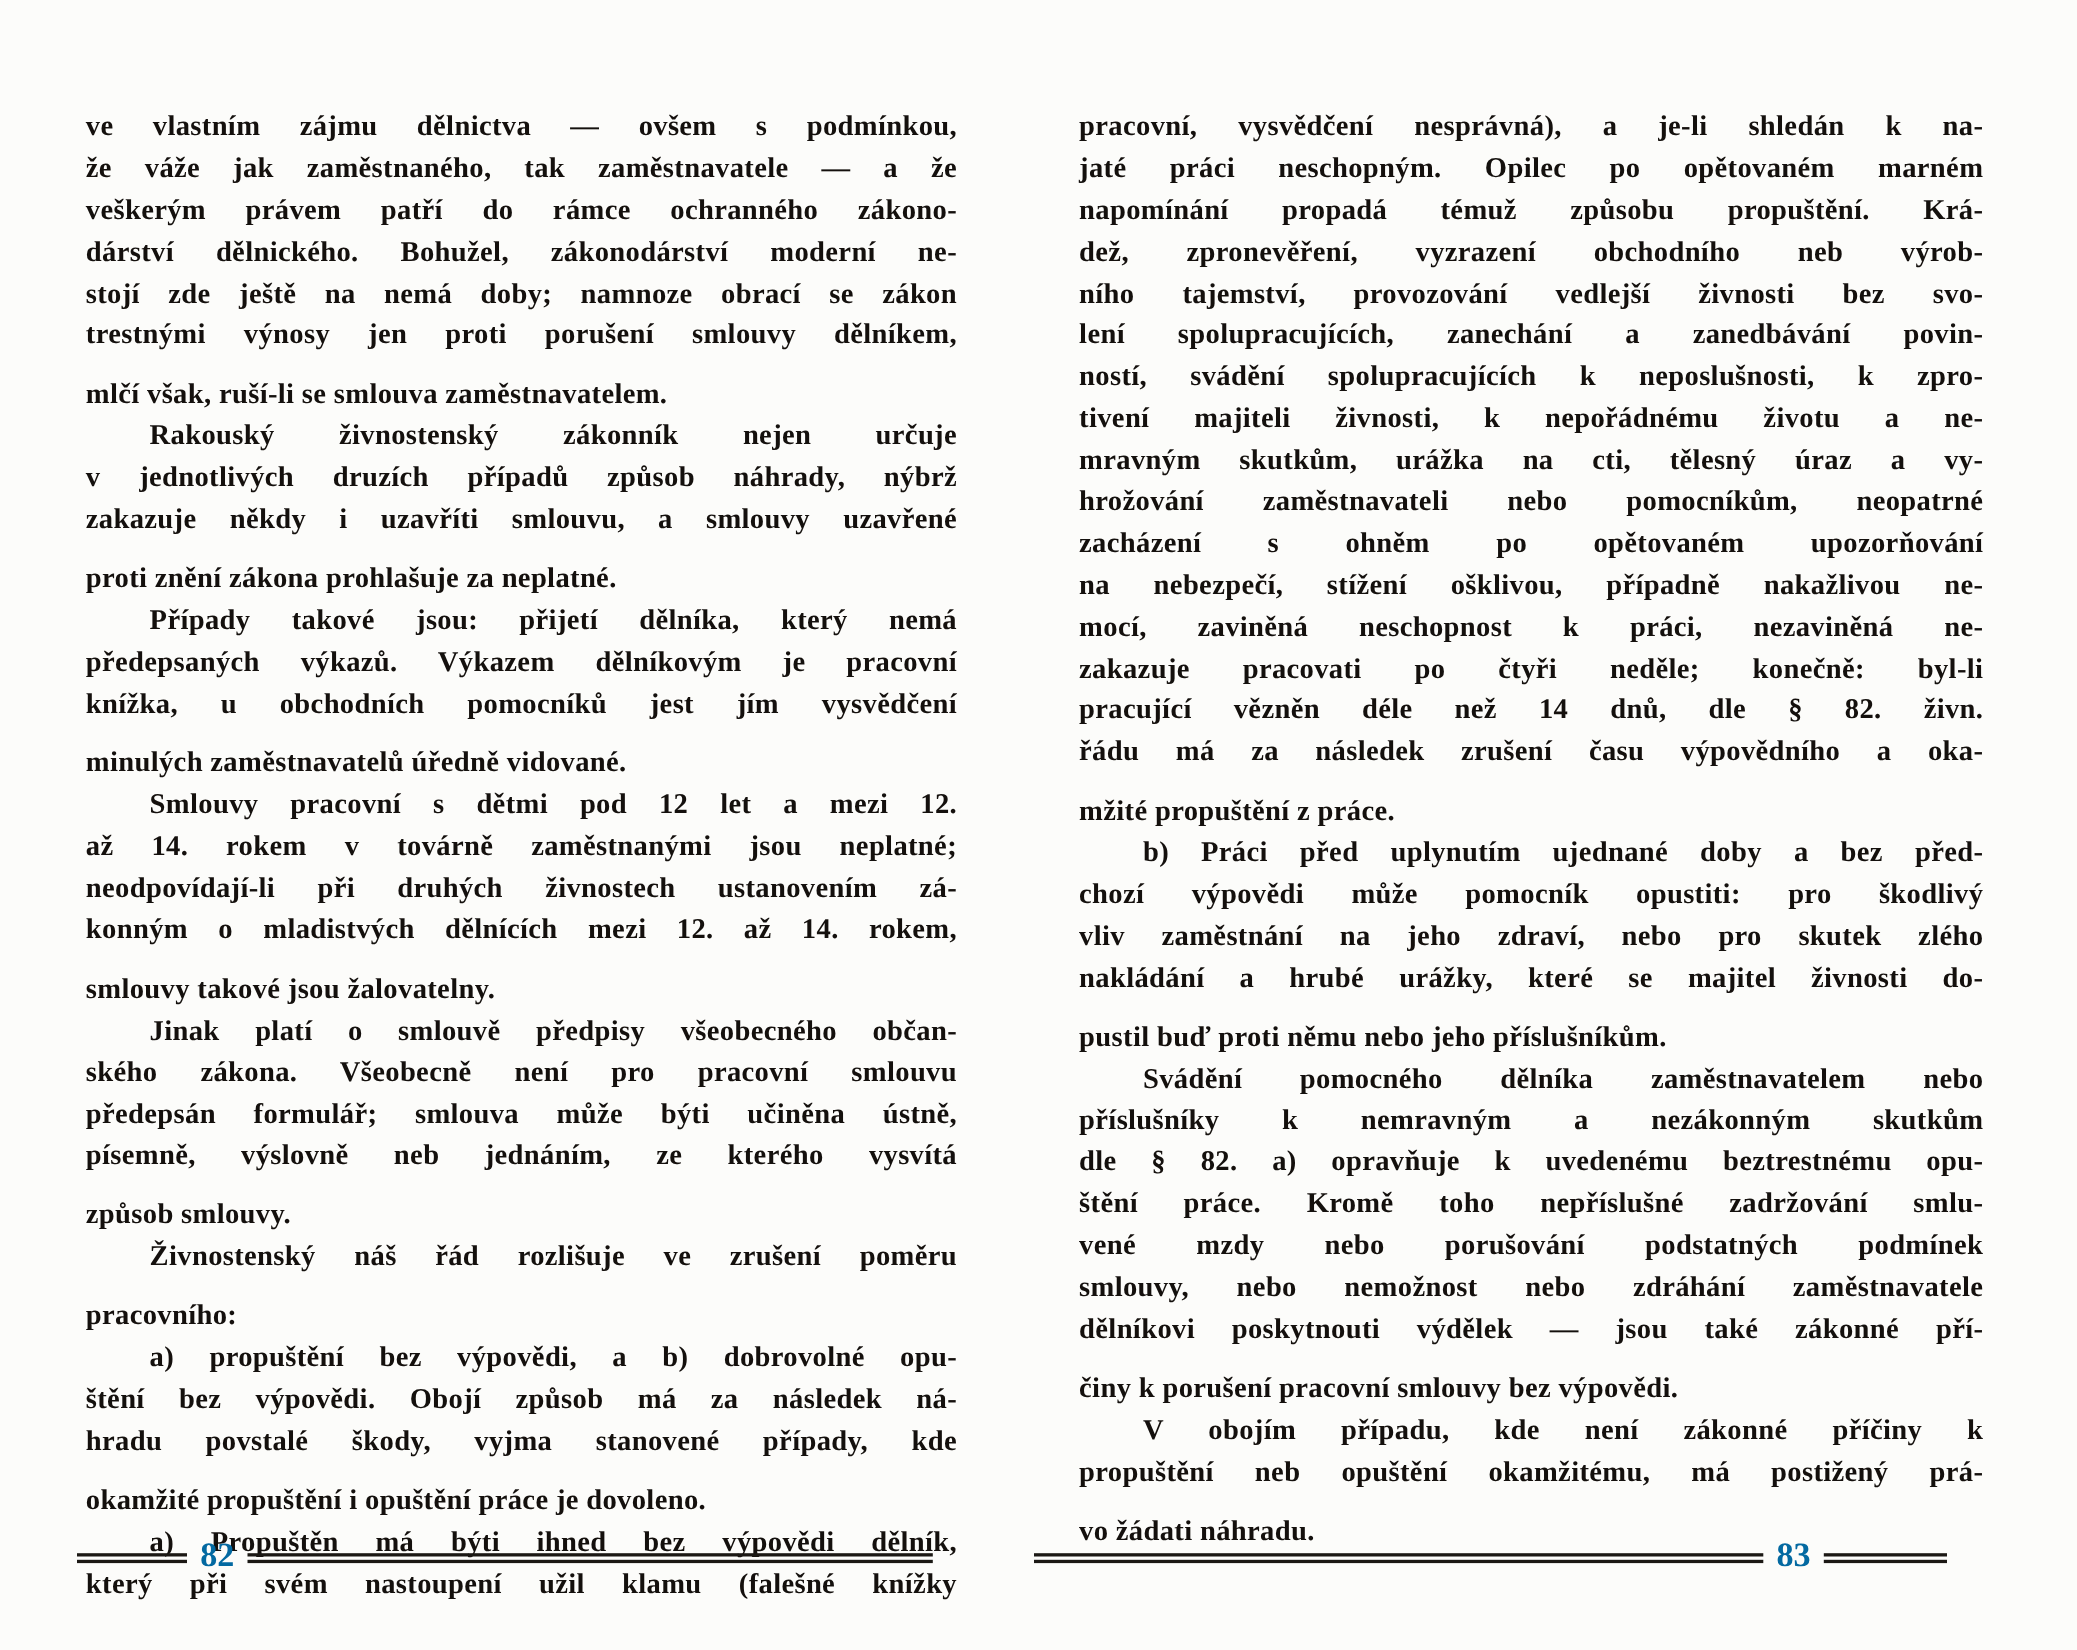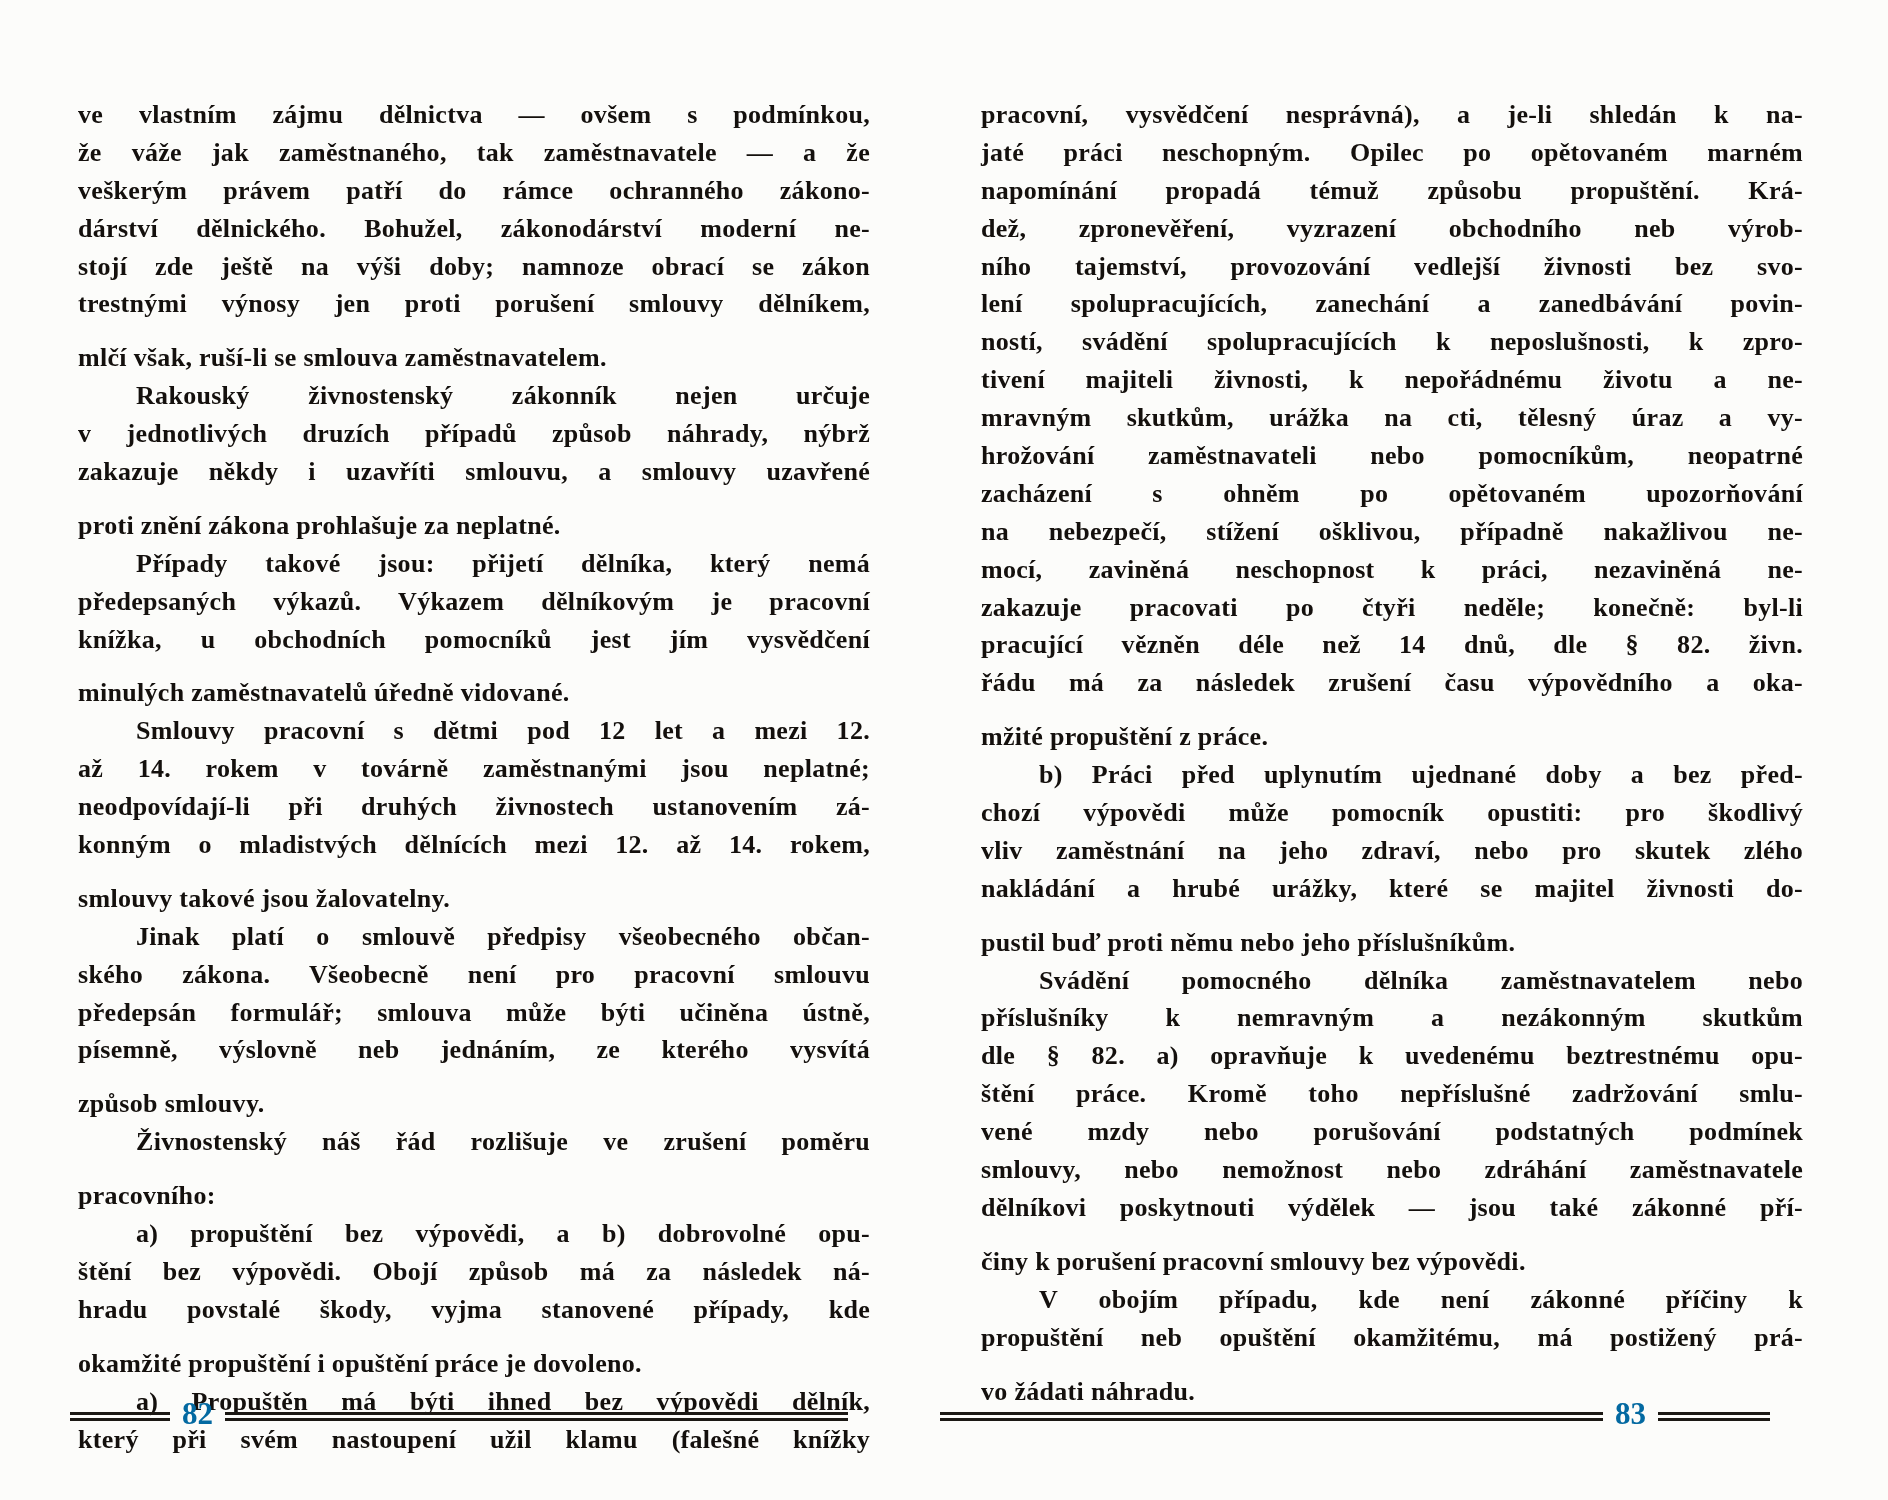--- a/index.html
+++ b/index.html
@@ -50,21 +50,21 @@
 </head>
 <body>
 
 <div class="canvas">
 
   <div class="page-col left">
       <div class="line">ve vlastním zájmu dělnictva — ovšem s podmínkou,</div>
       <div class="line">že váže jak zaměstnaného, tak zaměstnavatele — a že</div>
       <div class="line">veškerým právem patří do rámce ochranného zákono-</div>
       <div class="line">dárství dělnického. Bohužel, zákonodárství moderní ne-</div>
-      <div class="line">stojí zde ještě na výši doby; namnoze obrací se zákon</div>
+      <div class="line">stojí zde ještě na nemá doby; namnoze obrací se zákon</div>
       <div class="line">trestnými výnosy jen proti porušení smlouvy dělníkem,</div>
       <div class="line al-left">mlčí však, ruší-li se smlouva zaměstnavatelem.</div>
       <div class="line indent">Rakouský živnostenský zákonník nejen určuje</div>
       <div class="line">v jednotlivých druzích případů způsob náhrady, nýbrž</div>
       <div class="line">zakazuje někdy i uzavříti smlouvu, a smlouvy uzavřené</div>
       <div class="line al-left">proti znění zákona prohlašuje za neplatné.</div>
       <div class="line indent">Případy takové jsou: přijetí dělníka, který nemá</div>
       <div class="line">předepsaných výkazů. Výkazem dělníkovým je pracovní</div>
       <div class="line">knížka, u obchodních pomocníků jest jím vysvědčení</div>
       <div class="line al-left">minulých zaměstnavatelů úředně vidované.</div>

